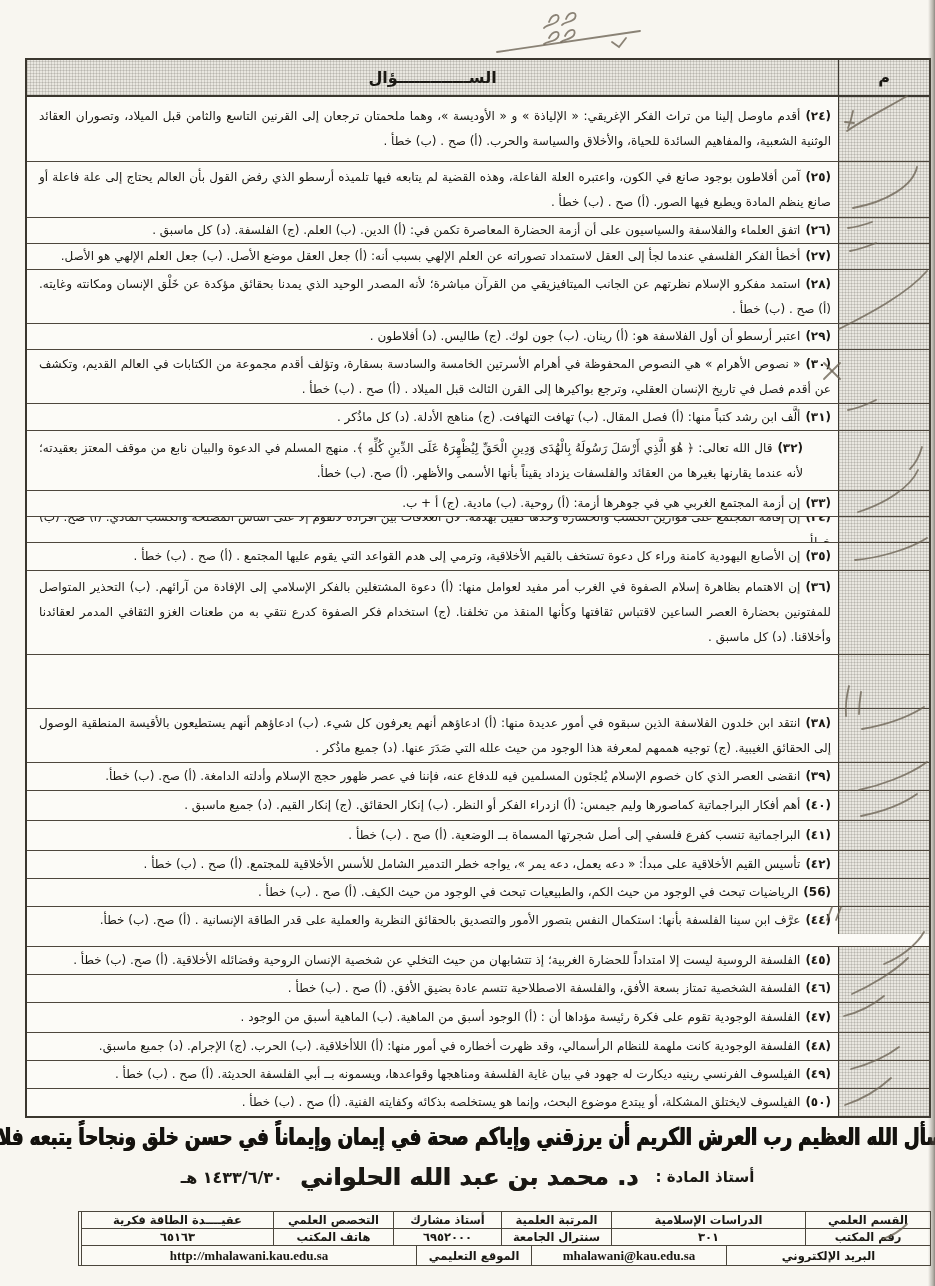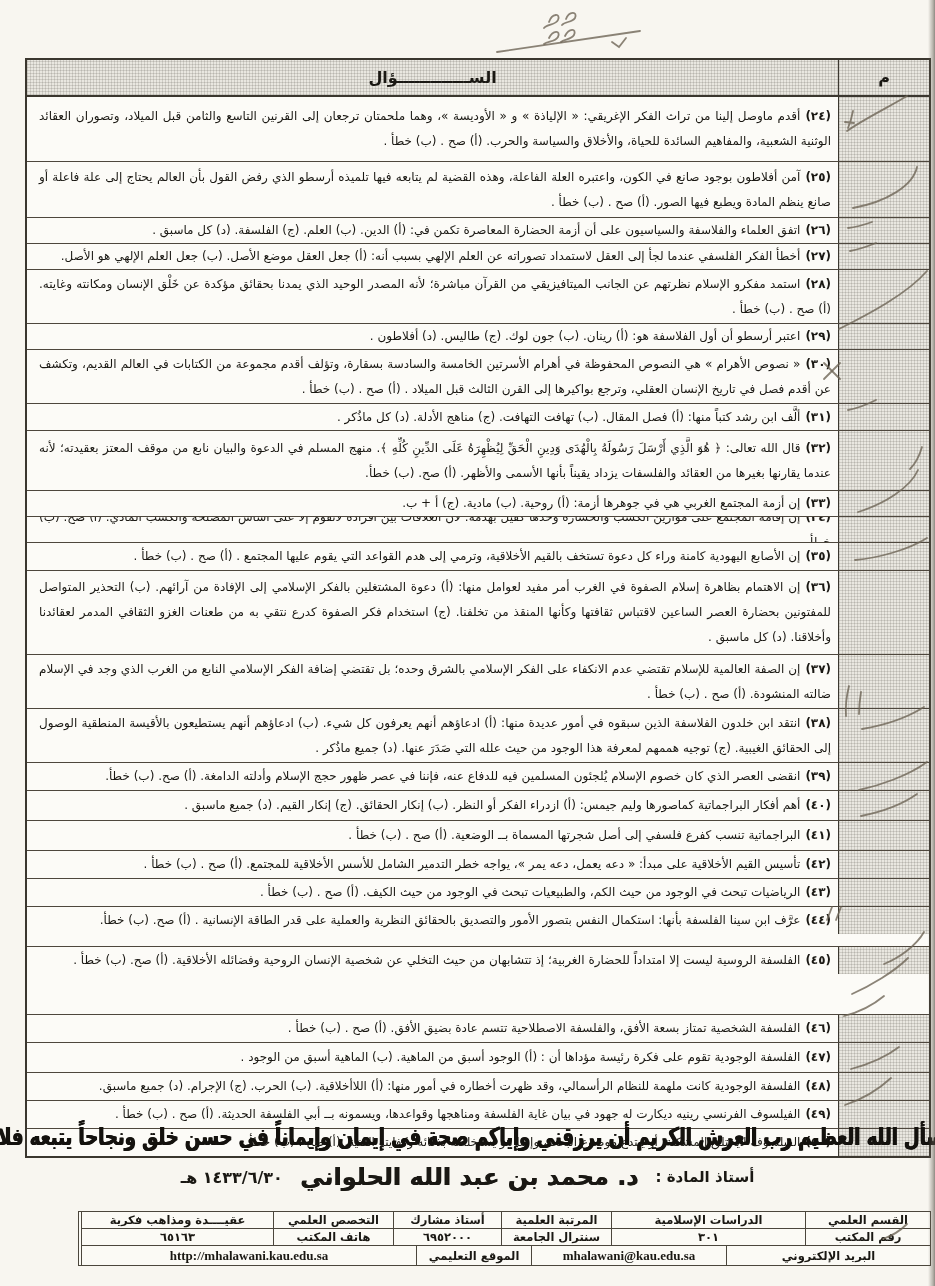--- a/index.html
+++ b/index.html
@@ -103,21 +103,21 @@
           <div class="q-cell">
             <p class="q-text"><span class="q-num">(٣٠)</span><span>« نصوص الأهرام » هي النصوص المحفوظة في أهرام الأسرتين الخامسة والسادسة بسقارة، وتؤلف أقدم مجموعة من الكتابات في العالم القديم، وتكشف عن أقدم فصل في تاريخ الإنسان العقلي، وترجع بواكيرها إلى القرن الثالث قبل الميلاد . (أ) صح . (ب) خطأ .</span></p>
           </div>
         </div>
         <div class="q-row" style="height: 27px;">
           <div class="m-cell hatch"></div>
           <div class="q-cell">
             <p class="q-text"><span class="q-num">(٣١)</span><span>ألَّف ابن رشد كتباً منها: (أ) فصل المقال. (ب) تهافت التهافت. (ج) مناهج الأدلة. (د) كل ماذُكر .</span></p>
           </div>
         </div>
-        <div class="q-row" style="height: 60px;">
+        <div class="q-row" style="height: 60px; gap: 28px;">
           <div class="m-cell hatch"></div>
           <div class="q-cell">
             <p class="q-text"><span class="q-num">(٣٢)</span><span>قال الله تعالى: ﴿ هُوَ الَّذِي أَرْسَلَ رَسُولَهُ بِالْهُدَى وَدِينِ الْحَقِّ لِيُظْهِرَهُ عَلَى الدِّينِ كُلِّهِ ﴾. منهج المسلم في الدعوة والبيان نابع من موقف المعتز بعقيدته؛ لأنه عندما يقارنها بغيرها من العقائد والفلسفات يزداد يقيناً بأنها الأسمى والأظهر. (أ) صح. (ب) خطأ.</span></p>
           </div>
         </div>
         <div class="q-row" style="height: 26px;">
           <div class="m-cell hatch"></div>
           <div class="q-cell">
             <p class="q-text"><span class="q-num">(٣٣)</span><span>إن أزمة المجتمع الغربي هي في جوهرها أزمة: (أ) روحية. (ب) مادية. (ج) أ + ب.</span></p>
           </div>
@@ -135,23 +135,20 @@
           </div>
         </div>
         <div class="q-row" style="height: 84px;">
           <div class="m-cell hatch"></div>
           <div class="q-cell">
             <p class="q-text"><span class="q-num">(٣٦)</span><span>إن الاهتمام بظاهرة إسلام الصفوة في الغرب أمر مفيد لعوامل منها: (أ) دعوة المشتغلين بالفكر الإسلامي إلى الإفادة من آرائهم. (ب) التحذير المتواصل للمفتونين بحضارة العصر الساعين لاقتباس ثقافتها وكأنها المنقذ من تخلفنا. (ج) استخدام فكر الصفوة كدرع نتقي به من طعنات الغزو الثقافي المدمر لعقائدنا وأخلاقنا. (د) كل ماسبق .</span></p>
           </div>
         </div>
         <div class="q-row" style="height: 54px;">
           <div class="m-cell hatch"></div>
-          <div class="q-cell">
-            <p class="q-text"><span class="q-num">(٣٧)</span><span>إن الصفة العالمية للإسلام تقتضي عدم الانكفاء على الفكر الإسلامي بالشرق وحده؛ بل تقتضي إضافة الفكر الإسلامي النابع من الغرب الذي وجد في الإسلام ضالته المنشودة. (أ) صح . (ب) خطأ .</span></p>
-          </div>
         </div>
         <div class="q-row" style="height: 54px;">
           <div class="m-cell hatch"></div>
           <div class="q-cell">
             <p class="q-text"><span class="q-num">(٣٨)</span><span>انتقد ابن خلدون الفلاسفة الذين سبقوه في أمور عديدة منها: (أ) ادعاؤهم أنهم يعرفون كل شيء. (ب) ادعاؤهم أنهم يستطيعون بالأقيسة المنطقية الوصول إلى الحقائق الغيبية. (ج) توجيه هممهم لمعرفة هذا الوجود من حيث علله التي صَدَرَ عنها. (د) جميع ماذُكر .</span></p>
           </div>
         </div>
         <div class="q-row" style="height: 28px;">
           <div class="m-cell hatch"></div>
           <div class="q-cell">
@@ -172,36 +169,36 @@
         </div>
         <div class="q-row" style="height: 28px;">
           <div class="m-cell hatch"></div>
           <div class="q-cell">
             <p class="q-text"><span class="q-num">(٤٢)</span><span>تأسيس القيم الأخلاقية على مبدأ: « دعه يعمل، دعه يمر »، يواجه خطر التدمير الشامل للأسس الأخلاقية للمجتمع. (أ) صح . (ب) خطأ .</span></p>
           </div>
         </div>
         <div class="q-row" style="height: 28px;">
           <div class="m-cell hatch"></div>
           <div class="q-cell">
-            <p class="q-text"><span class="q-num">(٤٣)</span><span>الرياضيات تبحث في الوجود من حيث الكم، والطبيعيات تبحث في الوجود من حيث الكيف. (أ) صح . (ب) خطأ .</span></p>
+            <p class="q-text"><span class="q-num">(56)</span><span>الرياضيات تبحث في الوجود من حيث الكم، والطبيعيات تبحث في الوجود من حيث الكيف. (أ) صح . (ب) خطأ .</span></p>
           </div>
         </div>
         <div class="q-row" style="height: 28px;">
           <div class="m-cell hatch"></div>
           <div class="q-cell">
             <p class="q-text"><span class="q-num">(٤٤)</span><span>عرَّف ابن سينا الفلسفة بأنها: استكمال النفس بتصور الأمور والتصديق بالحقائق النظرية والعملية على قدر الطاقة الإنسانية . (أ) صح. (ب) خطأ.</span></p>
           </div>
         </div>
         <div class="q-row" style="height: 28px; margin-top: 12px;">
           <div class="m-cell hatch"></div>
           <div class="q-cell">
             <p class="q-text"><span class="q-num">(٤٥)</span><span>الفلسفة الروسية ليست إلا امتداداً للحضارة الغربية؛ إذ تتشابهان من حيث التخلي عن شخصية الإنسان الروحية وفضائله الأخلاقية. (أ) صح. (ب) خطأ .</span></p>
           </div>
         </div>
-        <div class="q-row" style="height: 28px; margin-top: 40px;">
+        <div class="q-row" style="height: 28px;">
           <div class="m-cell hatch"></div>
           <div class="q-cell">
             <p class="q-text"><span class="q-num">(٤٦)</span><span>الفلسفة الشخصية تمتاز بسعة الأفق، والفلسفة الاصطلاحية تتسم عادة بضيق الأفق. (أ) صح . (ب) خطأ .</span></p>
           </div>
         </div>
         <div class="q-row" style="height: 30px;">
           <div class="m-cell hatch"></div>
           <div class="q-cell">
             <p class="q-text"><span class="q-num">(٤٧)</span><span>الفلسفة الوجودية تقوم على فكرة رئيسة مؤداها أن : (أ) الوجود أسبق من الماهية. (ب) الماهية أسبق من الوجود .</span></p>
           </div>
@@ -235,21 +232,21 @@
     <span class="i-date">١٤٣٣/٦/٣٠ هـ</span>
   </div>
 
   <div class="info-table" id="infoTable">
       <div class="ig r12">
         <div class="cell">القسم العلمي</div>
         <div class="cell">الدراسات الإسلامية</div>
         <div class="cell">المرتبة العلمية</div>
         <div class="cell">أستاذ مشارك</div>
         <div class="cell">التخصص العلمي</div>
-        <div class="cell">عقيــــدة ومذاهب فكرية</div>
+        <div class="cell">عقيــــدة الطاقة فكرية</div>
       </div>
       <div class="ig r12">
         <div class="cell">رقم المكتب</div>
         <div class="cell">٣٠١</div>
         <div class="cell">سنترال الجامعة</div>
         <div class="cell">٦٩٥٢٠٠٠</div>
         <div class="cell">هاتف المكتب</div>
         <div class="cell">٦٥١٦٣</div>
       </div>
       <div class="ig r3">

